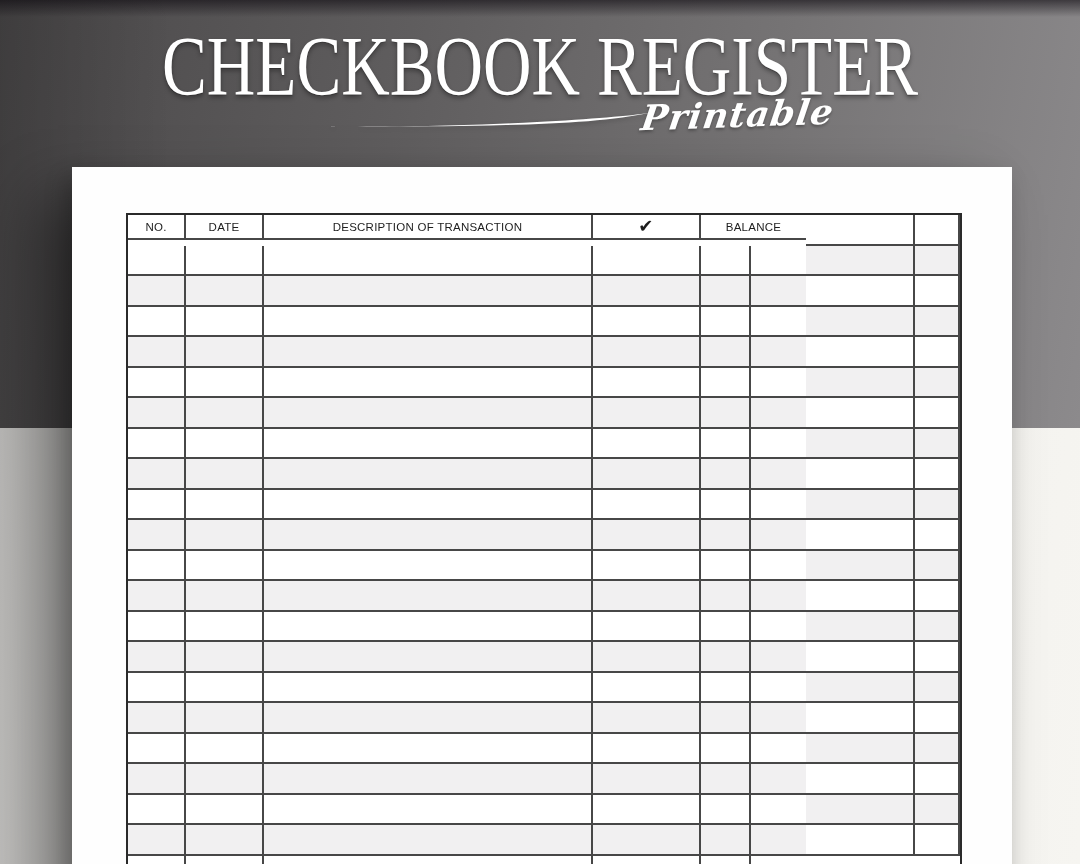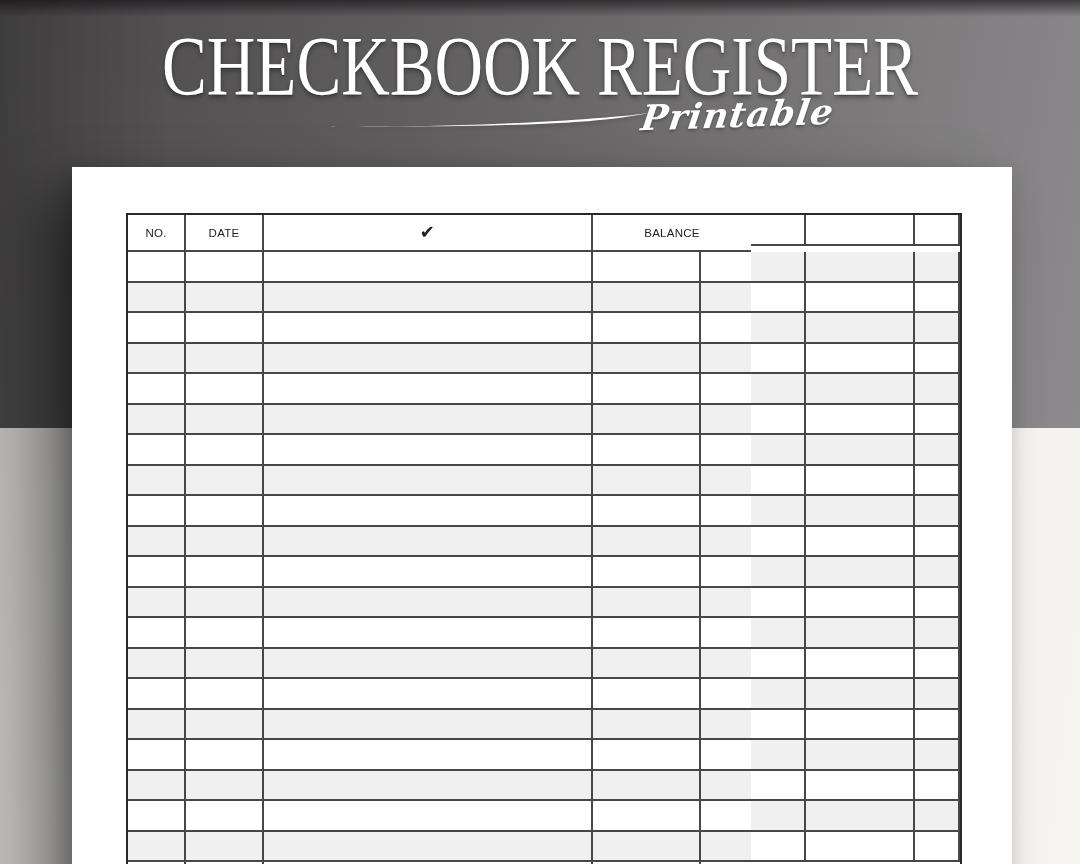--- a/index.html
+++ b/index.html
@@ -83,21 +83,21 @@
     background: #ffffff;
   }
   .cell {
     box-sizing: border-box;
     border-right: 2px solid var(--grid-line, #474747);
     border-bottom: 2px solid var(--grid-line, #474747);
     background: transparent;
   }
   .cell.last { border-right: none; }
   .hdr {
-    height: 37px;
+    height: 25px;
     display: flex; align-items: center; justify-content: center;
     font-size: 11.5px; letter-spacing: .25px;
     color: var(--header-text, #1d1d1d);
     white-space: nowrap;
   }
   .c-amount, .c-balance { grid-column: span 2; }
   .c-check {
     font-family: "DejaVu Sans", sans-serif;
     font-size: 18px; font-weight: bold; padding-bottom: 2px;
   }
@@ -117,20 +117,21 @@
     <svg class="swoosh" viewBox="0 0 336 24" aria-hidden="true">
       <path d="M0 20 C 80 21.6, 160 19.6, 230 15.6 C 285 12.2, 320 9.4, 336 6.2 C 300 14.2, 250 17.6, 190 19.1 C 120 20.9, 50 21.1, 0 20 Z"></path>
     </svg>
     <div class="subtitle">Printable</div>
   </header>
 
   <div class="paper">
     <div class="register" id="register">
       <div class="cell hdr c-no">NO.</div>
       <div class="cell hdr c-date">DATE</div>
+      <div class="cell hdr c-desc">DESCRIPTION OF TRANSACTION</div>
       <div class="cell hdr c-check">✔</div>
       <div class="cell hdr c-balance last">BALANCE</div>
 
     <div class="cell body-cell"></div>
         <div class="cell body-cell"></div>
         <div class="cell body-cell"></div>
         <div class="cell body-cell"></div>
         <div class="cell body-cell"></div>
         <div class="cell body-cell"></div>
         <div class="cell body-cell"></div>

